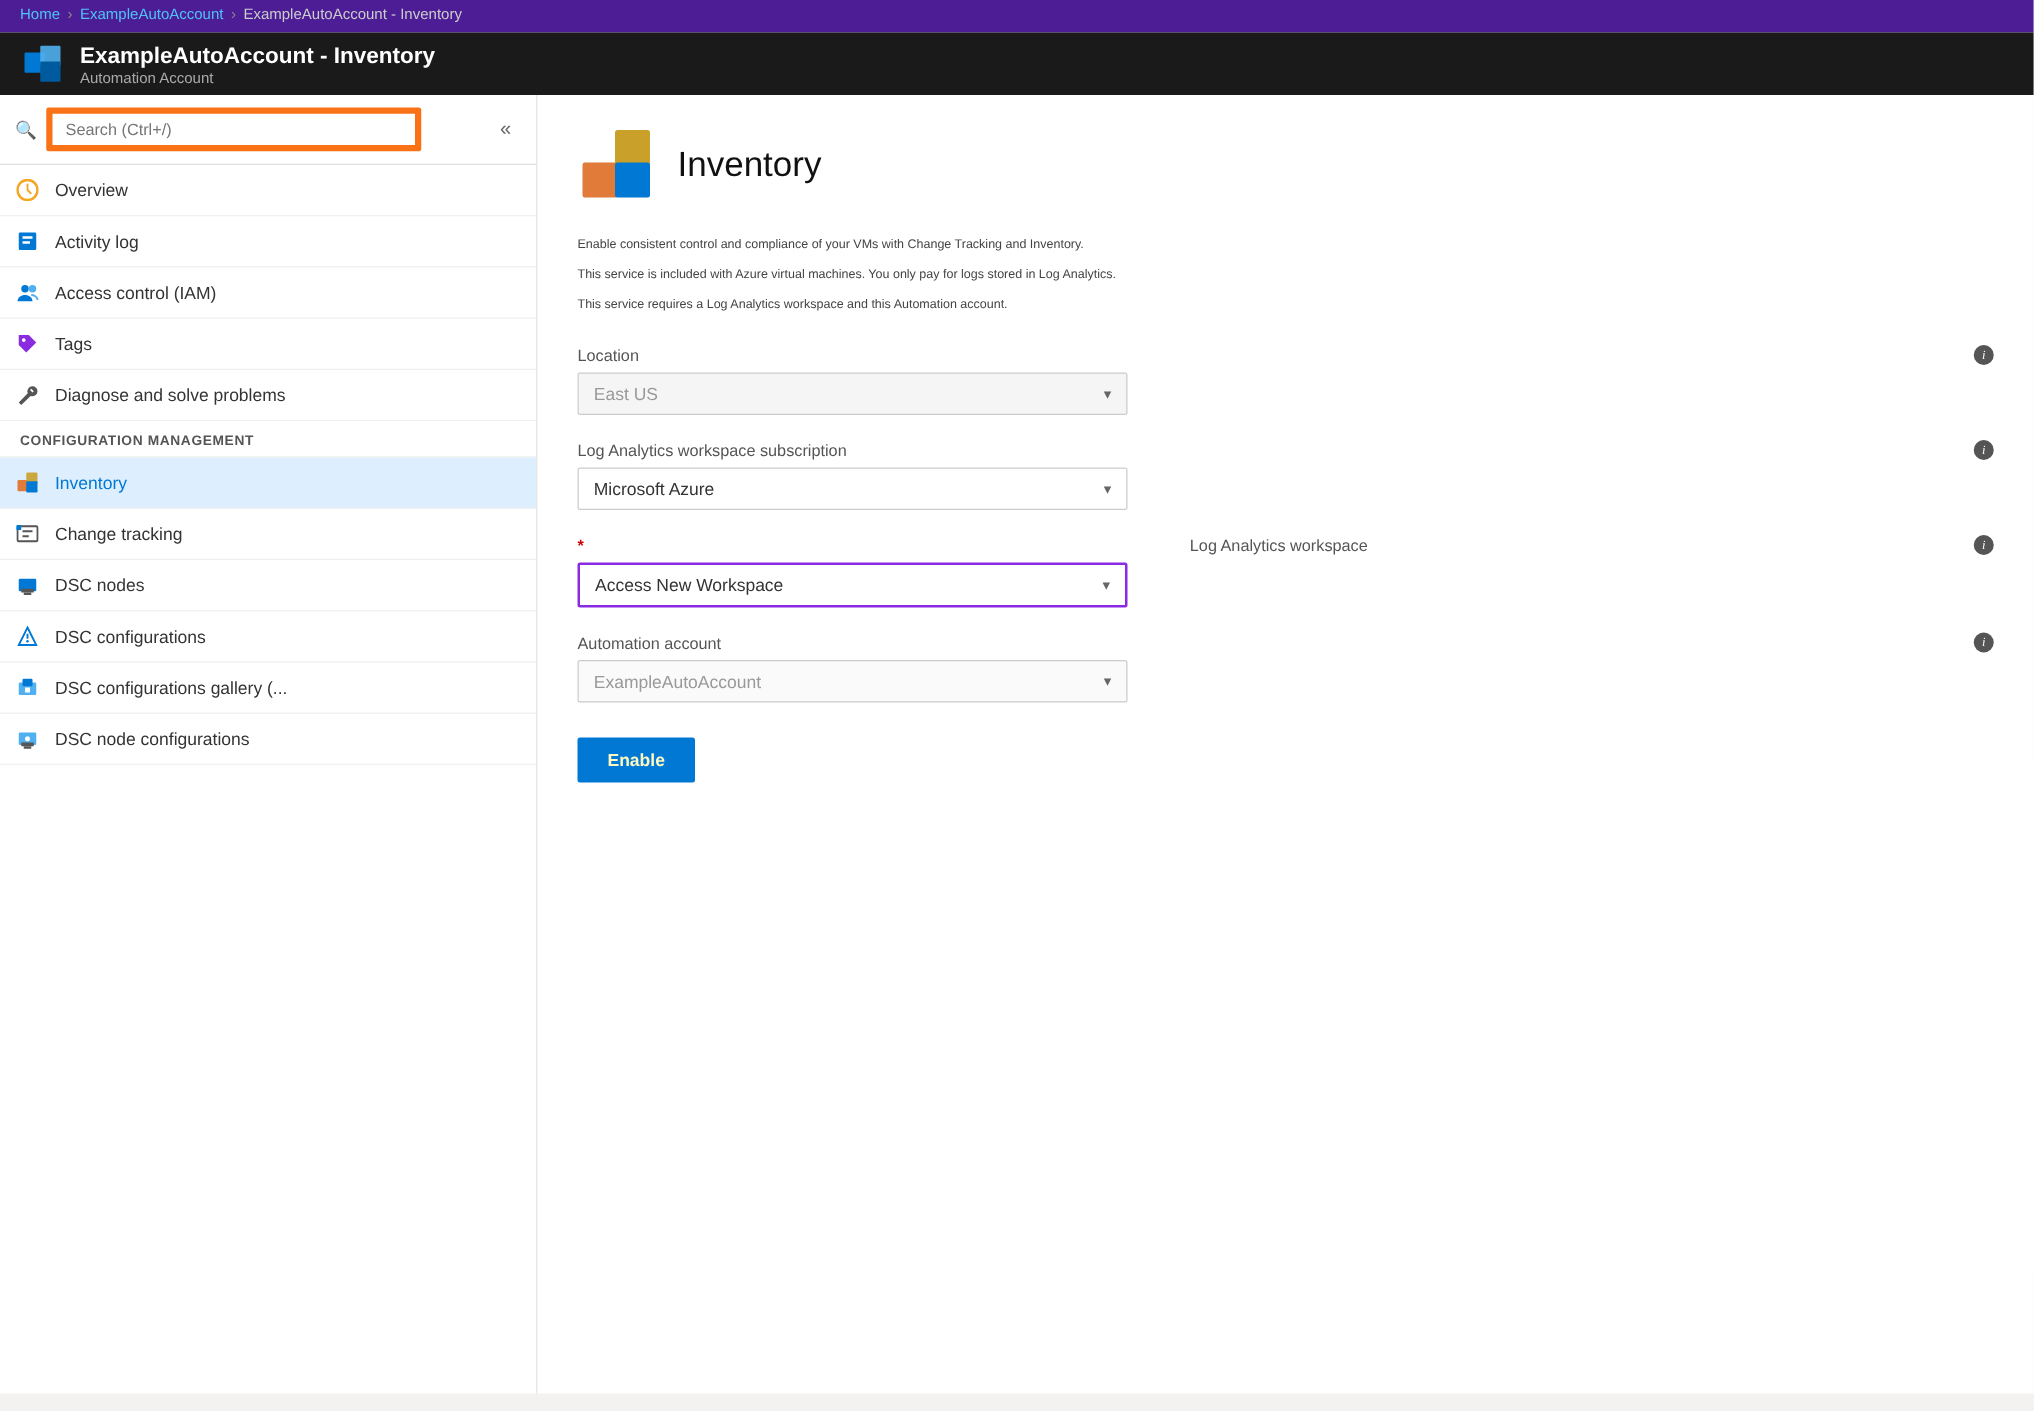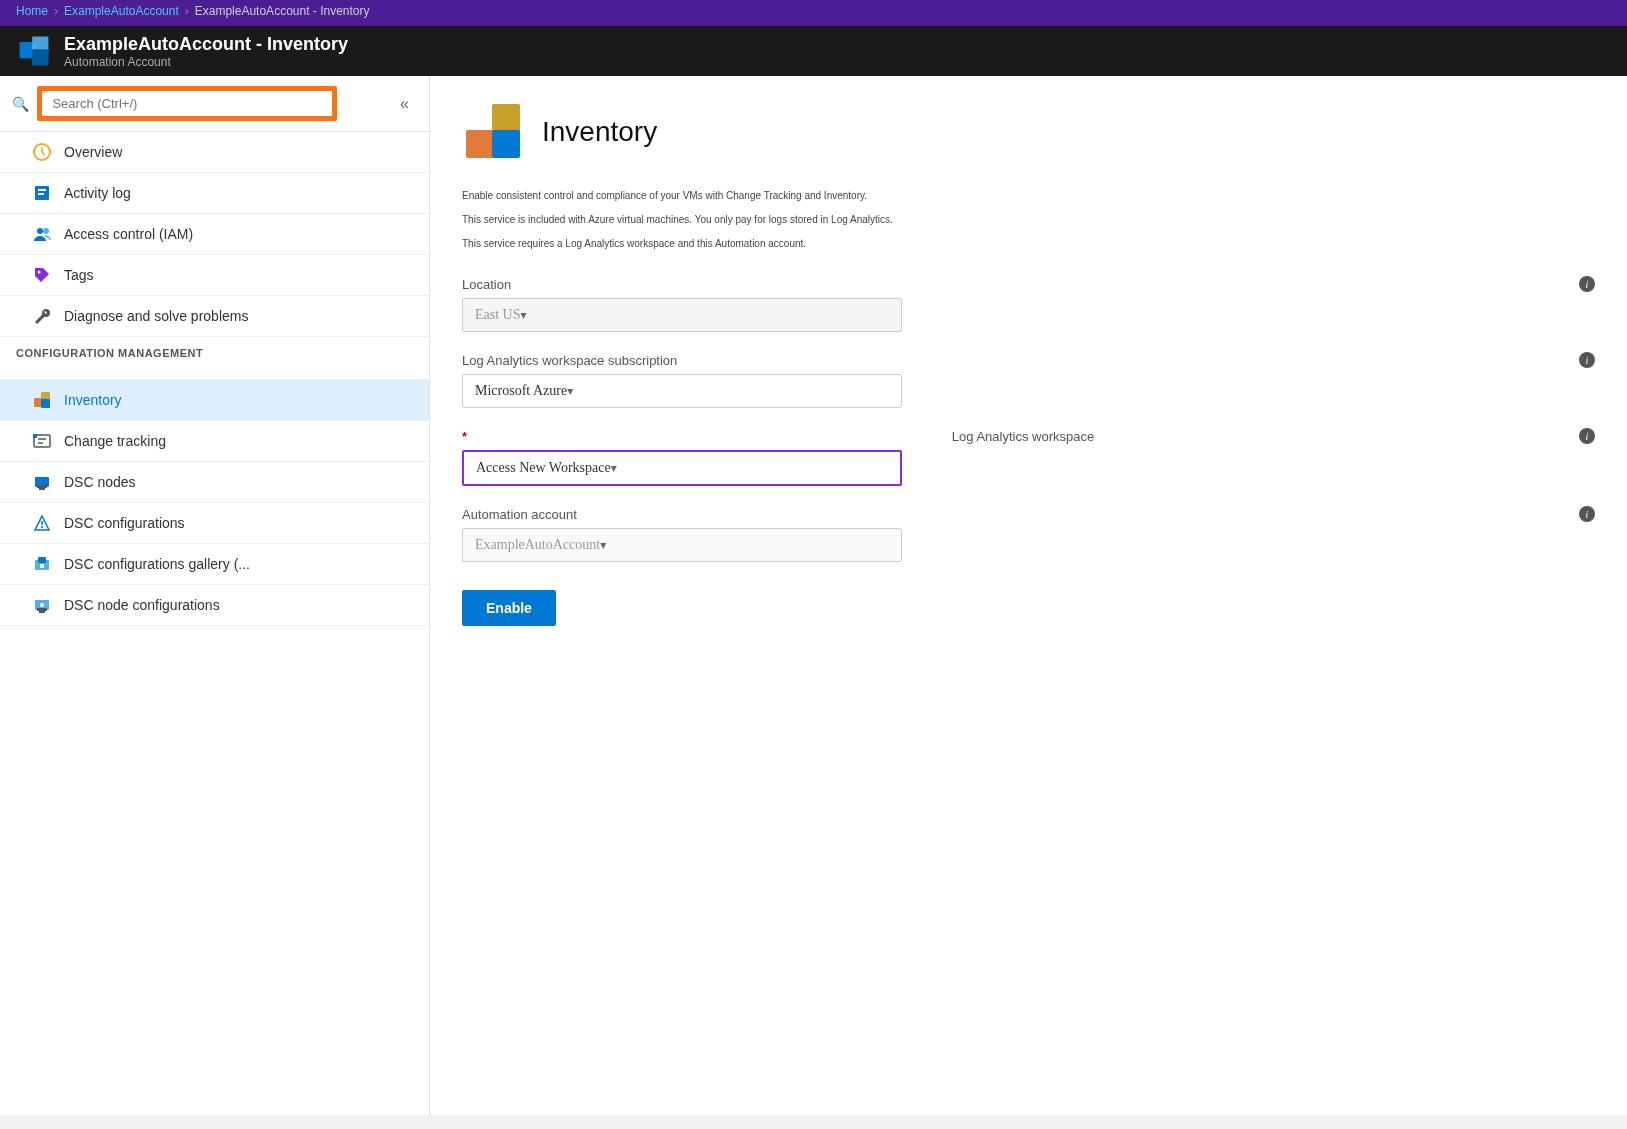--- a/index.html
+++ b/index.html
@@ -74,37 +74,37 @@
       padding: 4px 8px;
     }
     .sidebar-nav {
       overflow-y: auto;
       flex: 1;
     }
     .nav-item {
       display: flex;
       align-items: center;
       gap: 12px;
-      padding: 10px 32px;
+      padding: 10px 12px;
       cursor: pointer;
       border-bottom: 1px solid #f0f0f0;
       color: #333;
       font-size: 14px;
     }
     .nav-item.active { background: #ddeeff; color: #0078d4; }
     .nav-icon {
       width: 20px;
       height: 20px;
       flex-shrink: 0;
       display: flex;
       align-items: center;
       justify-content: center;
     }
     .section-header {
-      padding: 10px 16px 20px 16px;
+      padding: 10px 16px 6px 16px;
       font-size: 11px;
       font-weight: 700;
       color: #555;
       text-transform: uppercase;
       letter-spacing: 0.5px;
       background: white;
       border-bottom: 1px solid #f0f0f0;
     }
 
     
@@ -160,29 +160,29 @@
       background: #555;
       color: white;
       font-size: 10px;
       font-style: italic;
       font-family: serif;
       cursor: help;
     }
     .form-select {
       display: flex;
       align-items: center;
+      justify-content: space-between;
       border: 1px solid #ccc;
       padding: 8px 12px;
       border-radius: 2px;
       width: 440px;
       cursor: pointer;
       background: white;
       font-size: 14px;
       color: #333;
-      font-family: Liberation Serif, serif;
     }
     .form-select.disabled {
       background: #f5f5f5;
       color: #999;
     }
     .form-select.active-border {
       border: 2px solid #8a2be2;
     }
     .form-select.greyed {
       background: #fafafa;

